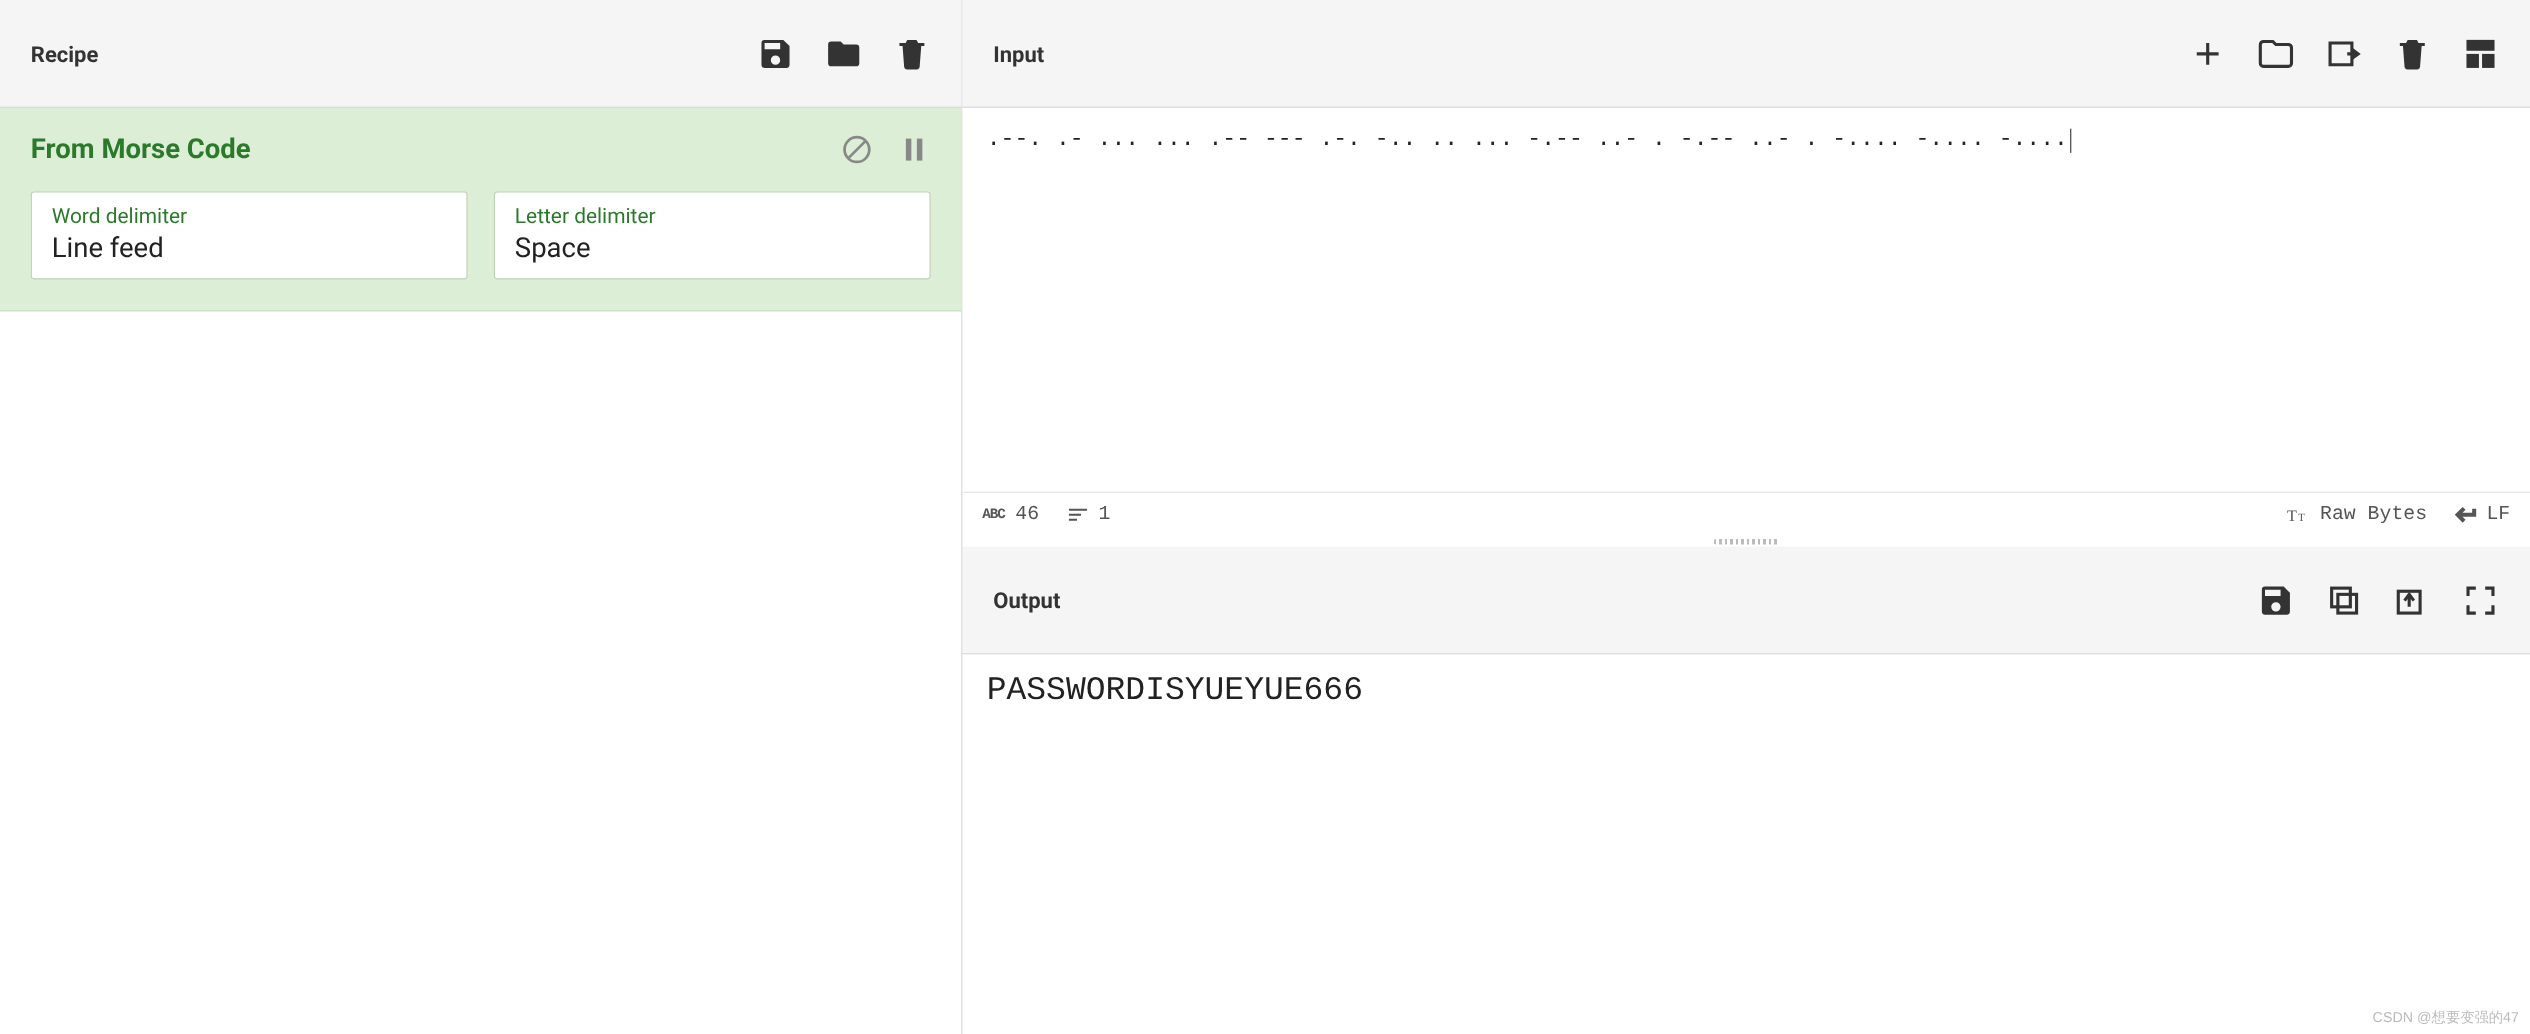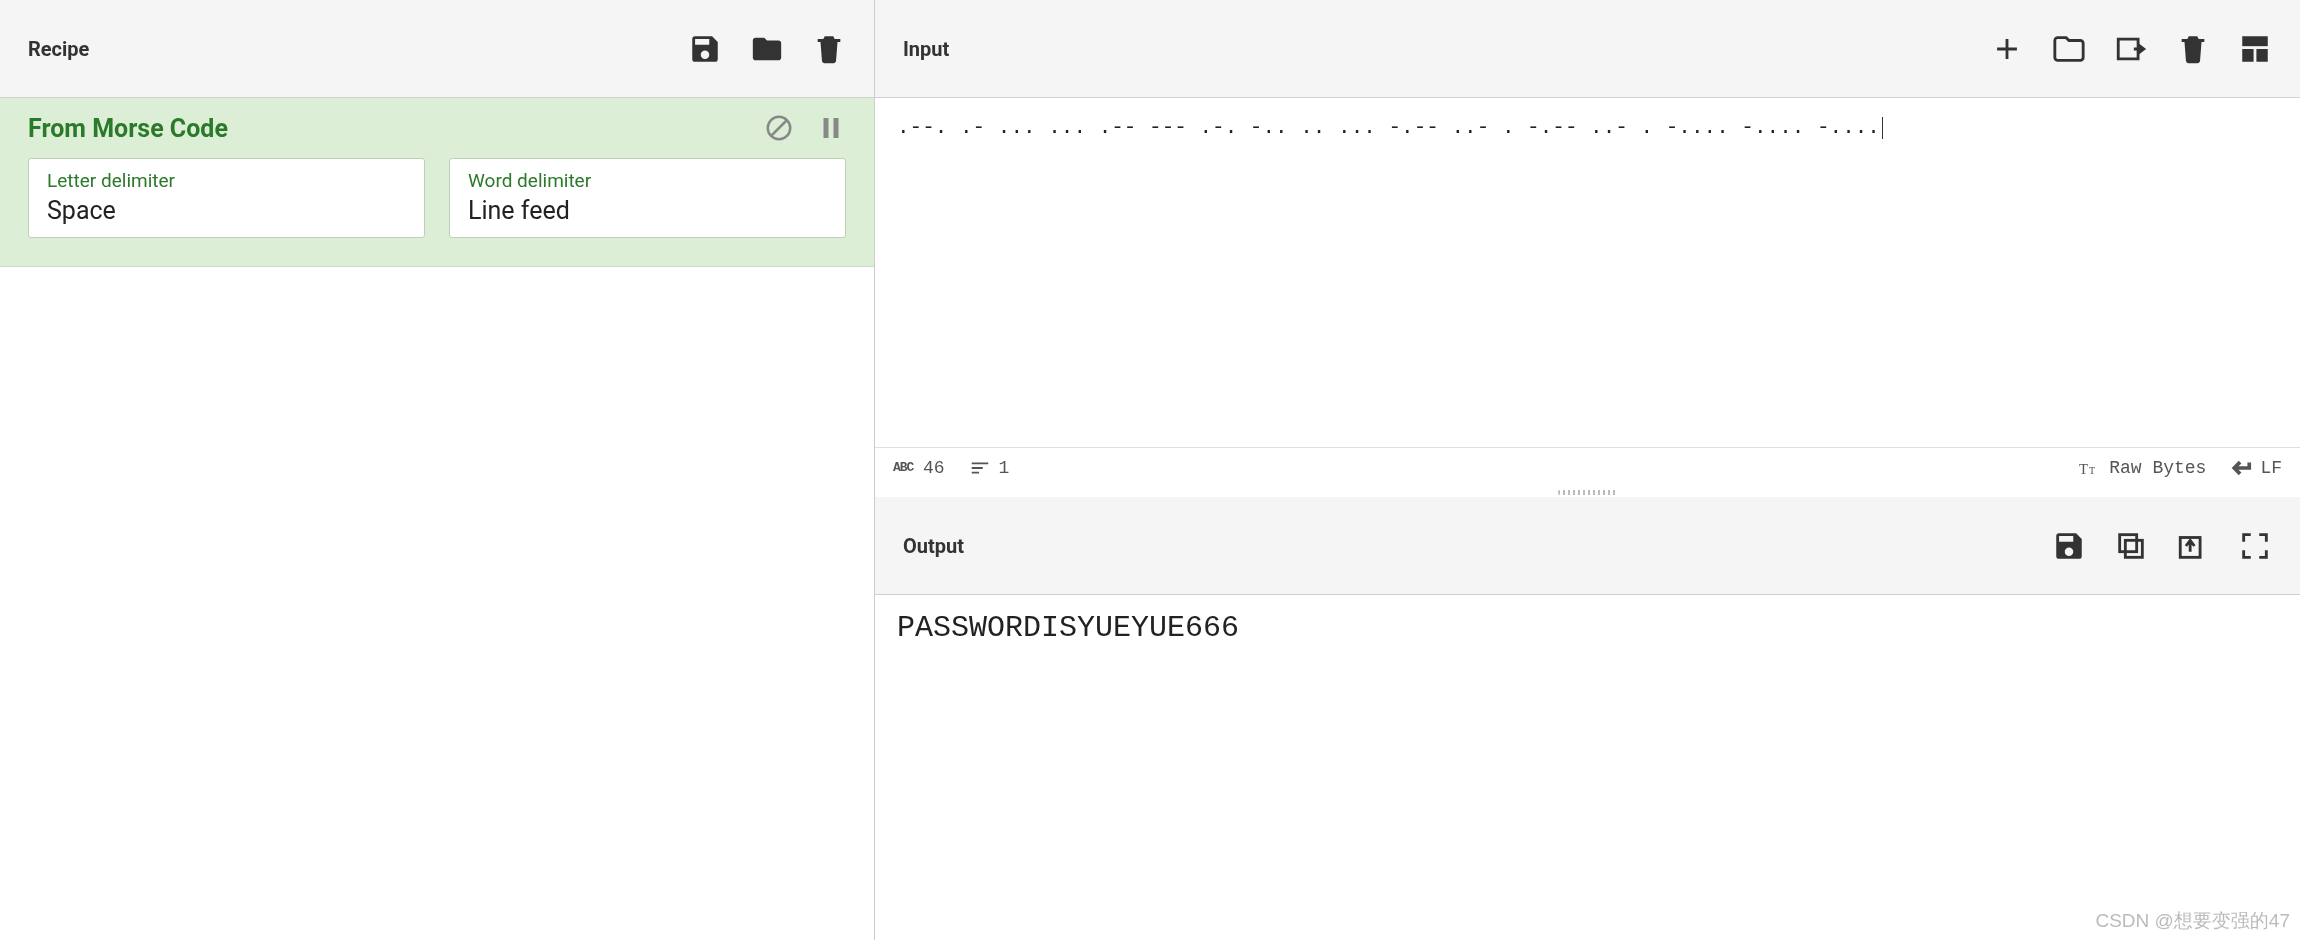--- a/index.html
+++ b/index.html
@@ -59,21 +59,21 @@
 
 
 .operation {
   background: #ddeed6;
   border-bottom: 1px solid #c8dcc0;
   padding: 0 28px 28px 28px;
 }
 .op-header {
   display: flex;
   align-items: center;
-  height: 60px;
+  height: 76px;
 }
 .op-name {
   font-size: 25px;
   font-weight: 700;
   color: #2b7a2b;
   flex: 1;
 }
 .op-controls {
   display: flex;
   gap: 22px;
@@ -168,21 +168,21 @@
   font-size: 30px;
   color: #222;
   background: #fff;
   overflow: auto;
 }
 
 .watermark {
   position: fixed;
   right: 10px;
   bottom: 6px;
-  font-size: 19px;
+  font-size: 13px;
   color: #bbb;
   font-family: Arial, sans-serif;
 }
 </style>
 </head>
 <body>
 
 <div class="left-pane">
   <div class="pane-header">
     <div class="pane-title">Recipe</div>
@@ -218,26 +218,26 @@
         <div class="icon-btn">
           <svg viewBox="0 0 24 24">
               <rect x="6" y="4" width="4" height="16"></rect>
               <rect x="14" y="4" width="4" height="16"></rect>
             </svg>
         </div>
       </div>
     </div>
     <div class="args-row">
       <div class="arg-group">
+        <div class="arg-label">Word delimiter</div>
+        <div class="arg-value">Line feed</div>
+      </div>
+      <div class="arg-group">
         <div class="arg-label">Letter delimiter</div>
         <div class="arg-value">Space</div>
-      </div>
-      <div class="arg-group">
-        <div class="arg-label">Word delimiter</div>
-        <div class="arg-value">Line feed</div>
       </div>
     </div>
   </div>
 </div>
 
 <div class="right-pane">
 
   <div class="pane-header">
     <div class="pane-title">Input</div>
     <div class="header-icons">

